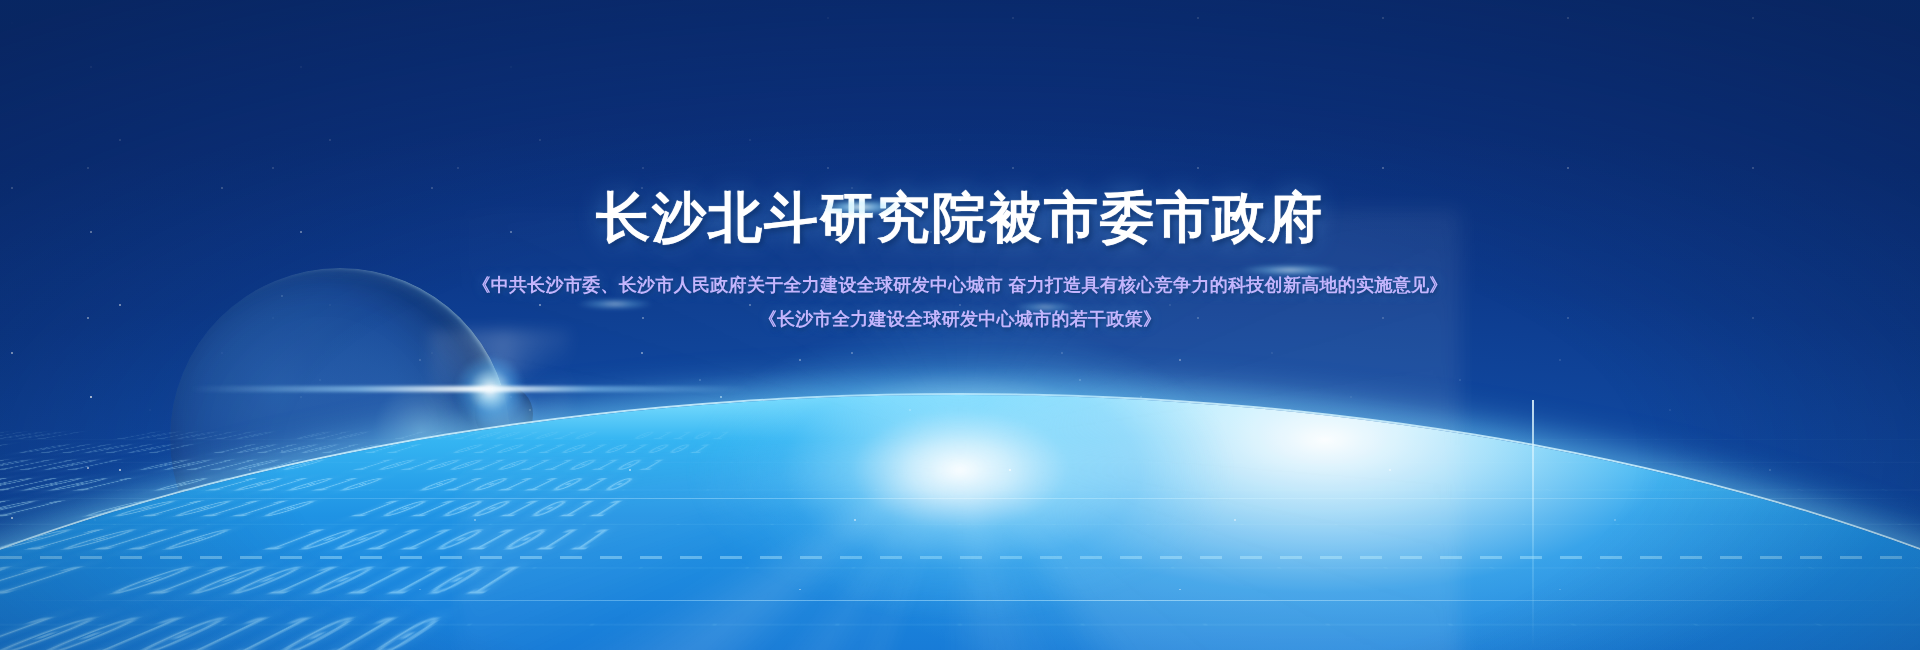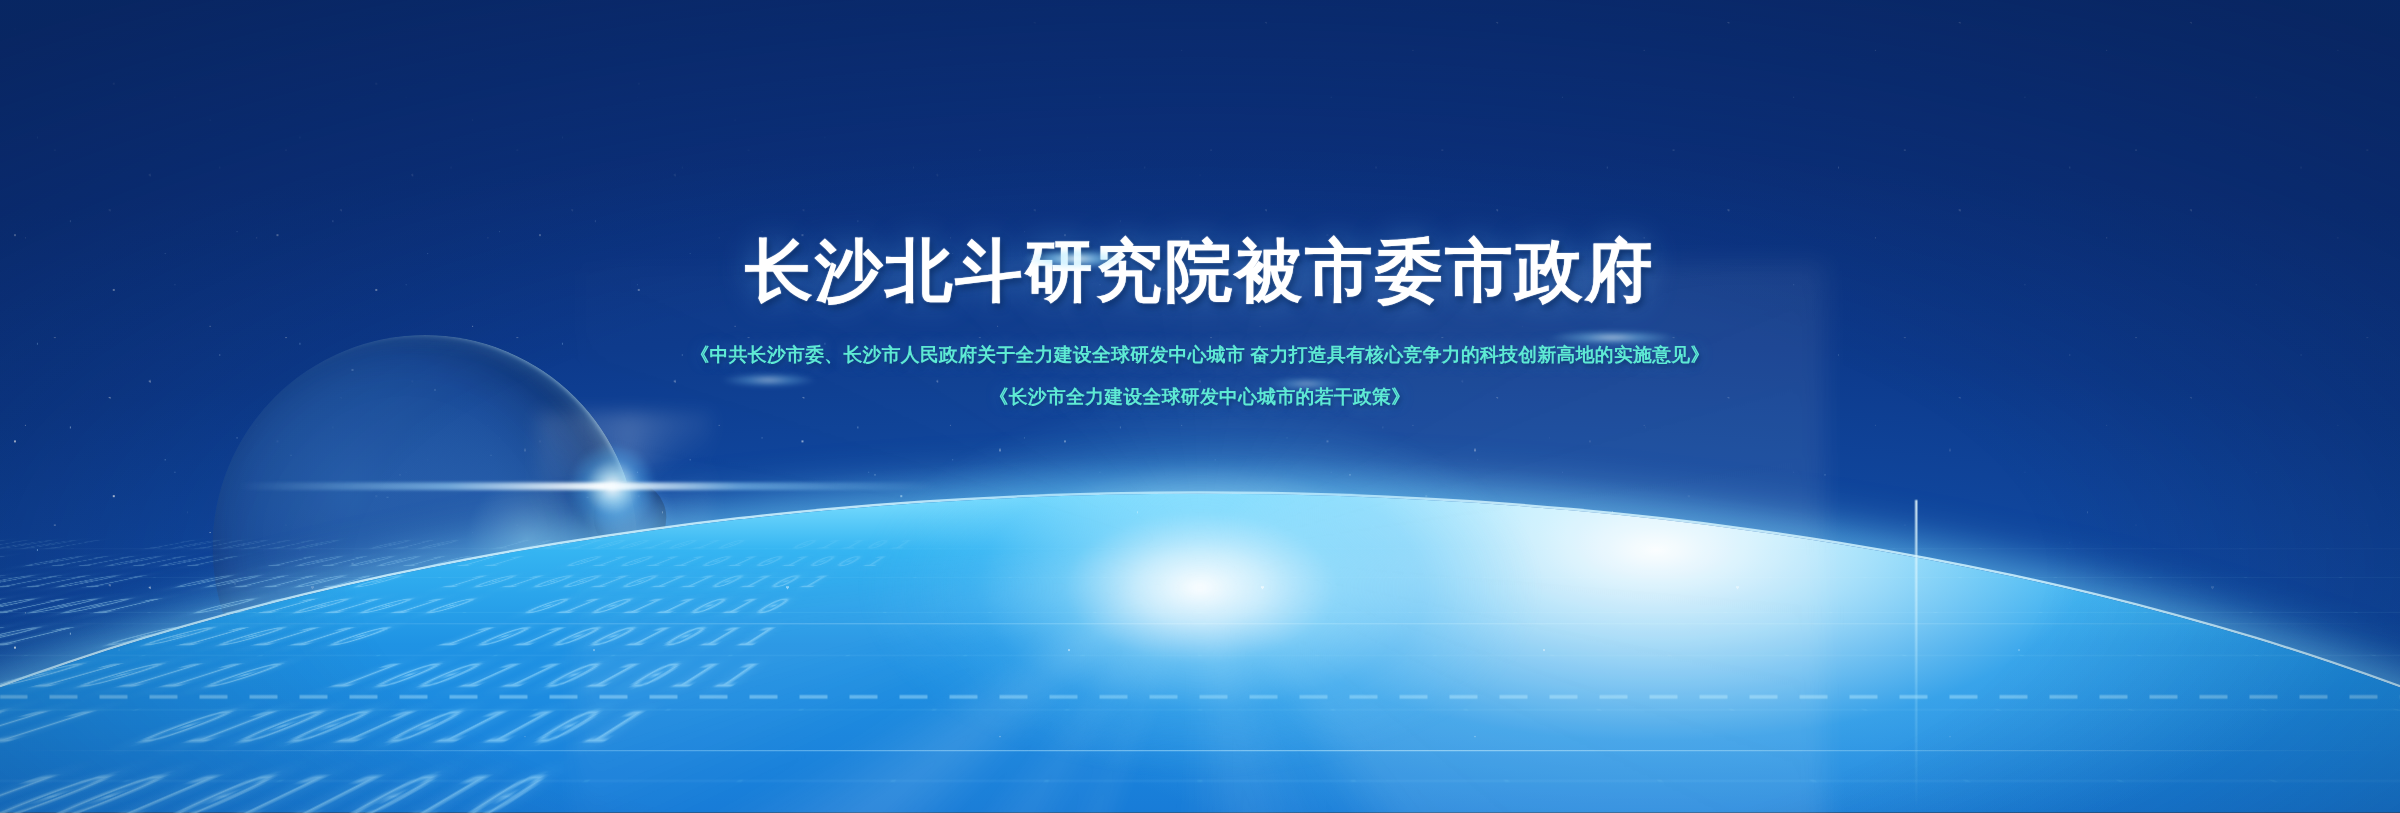--- a/index.html
+++ b/index.html
@@ -243,28 +243,28 @@
       0 0 1px rgba(255,255,255,.9),
       2px 3px 6px rgba(7,40,95,.75),
       0 0 26px rgba(120,200,255,.45);
   }
   .headline .ln{display:block;}
   .headline .ln2{letter-spacing:3px;}
 
   .subs{
     margin-top:22px;
     text-align:center;
-    color:#5eead4;
+    color:#c4b5fd;
     font-weight:700;
-    font-size:15px;
+    font-size:18px;
     line-height:30px;
     letter-spacing:.3px;
     text-shadow:1px 2px 4px rgba(8,45,100,.8), 0 0 12px rgba(120,200,255,.35);
   }
-  .subs .s2{margin-top:4px;font-family:Liberation Mono, monospace;}
+  .subs .s2{margin-top:4px;}
 
   
   .t-flare{
     position:absolute; pointer-events:none;
     background:radial-gradient(ellipse 50% 50% at 50% 50%, rgba(255,255,255,.95) 0%, rgba(150,225,255,.55) 30%, rgba(60,170,255,0) 70%);
     filter:blur(2px);
     z-index:21;
   }
   .t-flare.f1{left:800px; top:196px; width:120px; height:22px;}
   .t-flare.f2{left:1215px; top:262px; width:150px; height:16px; opacity:.75;}

